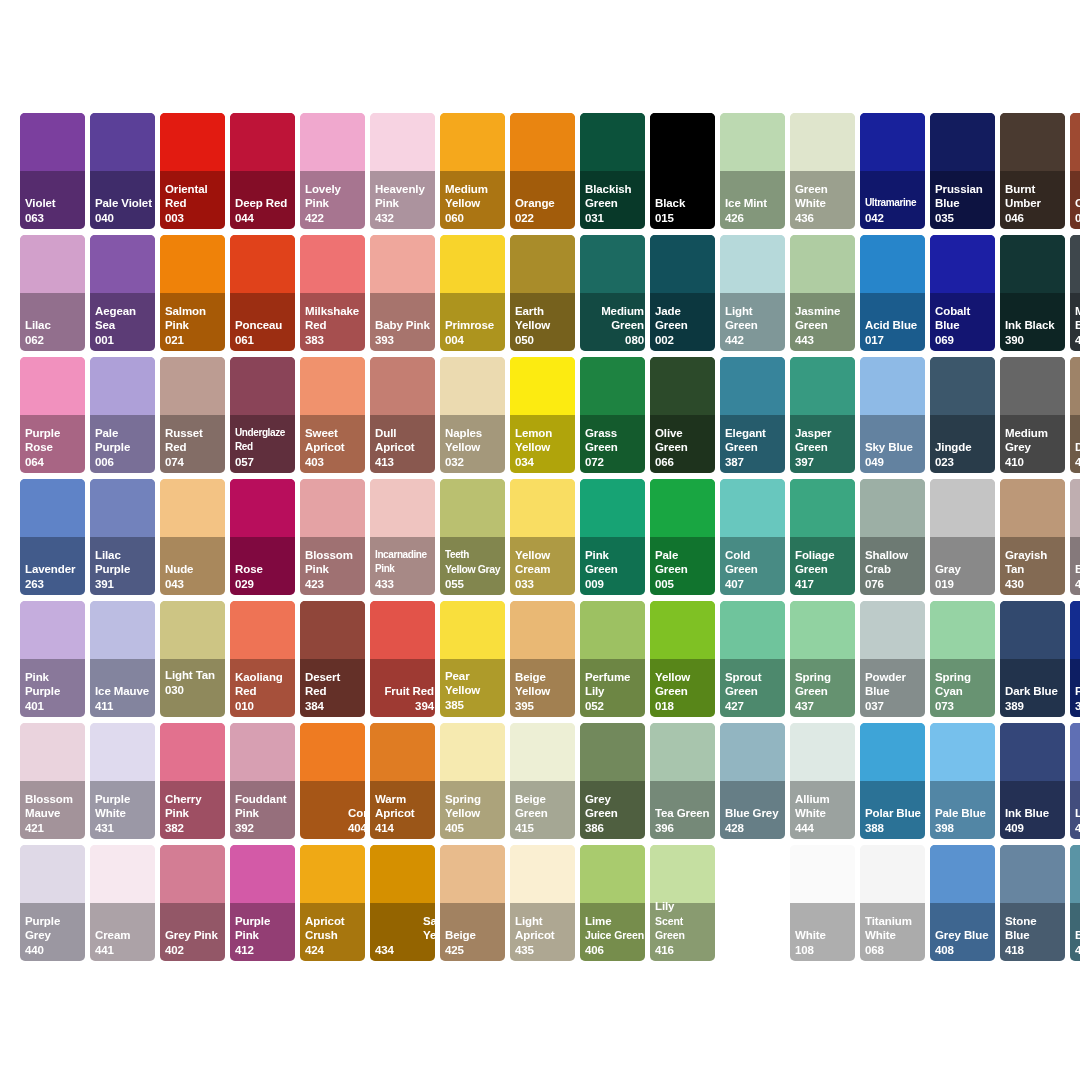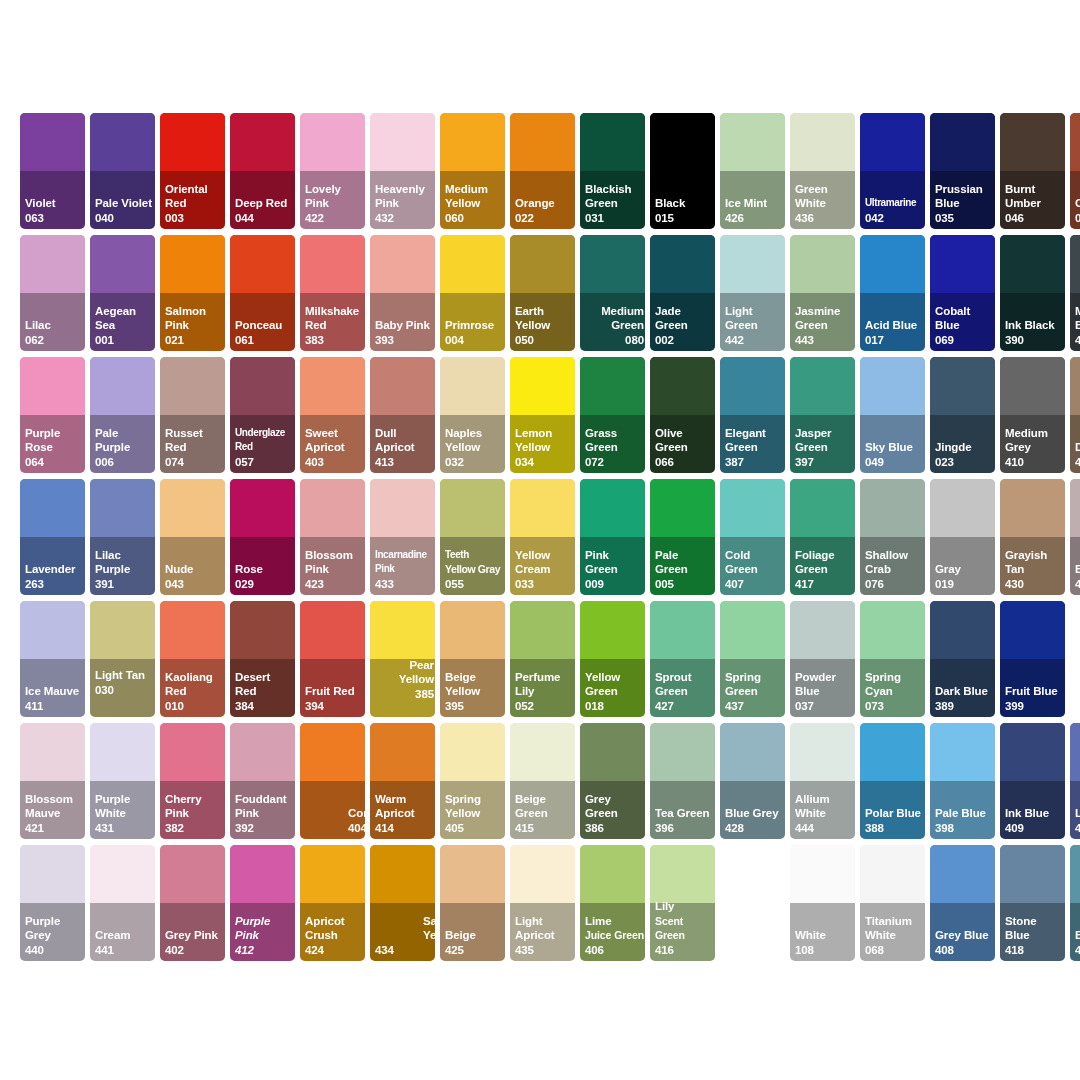--- a/index.html
+++ b/index.html
@@ -667,20 +667,29 @@
         <div class="swatch-top" style="background: rgb(191, 174, 176);"></div>
         <div class="swatch-bottom"></div>
         <div class="texture"></div>
         <div class="swatch-label" style="bottom: 4px;">
           <span class="swatch-name" style="white-space: normal;">Beige Tan</span>
           <span class="swatch-code">439</span>
         </div>
       </div>
     </div>
     <div class="swatch-row">
+      <div class="swatch" style="background: rgb(197, 173, 221);">
+        <div class="swatch-top" style="background: rgb(197, 173, 221);"></div>
+        <div class="swatch-bottom"></div>
+        <div class="texture"></div>
+        <div class="swatch-label" style="bottom: 4px;">
+          <span class="swatch-name" style="white-space: normal;">Pink Purple</span>
+          <span class="swatch-code">401</span>
+        </div>
+      </div>
       <div class="swatch" style="background: rgb(188, 189, 226);">
         <div class="swatch-top" style="background: rgb(188, 189, 226);"></div>
         <div class="swatch-bottom"></div>
         <div class="texture"></div>
         <div class="swatch-label" style="bottom: 4px;">
           <span class="swatch-name" style="white-space: normal;">Ice Mauve</span>
           <span class="swatch-code">411</span>
         </div>
       </div>
       <div class="swatch" style="background: rgb(205, 197, 132);">
@@ -703,34 +712,34 @@
       </div>
       <div class="swatch" style="background: rgb(144, 70, 58);">
         <div class="swatch-top" style="background: rgb(144, 70, 58);"></div>
         <div class="swatch-bottom"></div>
         <div class="texture"></div>
         <div class="swatch-label" style="bottom: 4px;">
           <span class="swatch-name" style="white-space: normal;">Desert Red</span>
           <span class="swatch-code">384</span>
         </div>
       </div>
-      <div class="swatch" style="background: rgb(226, 83, 73);">
+      <div class="swatch" style="background: rgb(226, 83, 73); text-align: right;">
         <div class="swatch-top" style="background: rgb(226, 83, 73);"></div>
         <div class="swatch-bottom"></div>
         <div class="texture"></div>
         <div class="swatch-label" style="bottom: 4px;">
           <span class="swatch-name" style="white-space: normal;">Fruit Red</span>
           <span class="swatch-code">394</span>
         </div>
       </div>
       <div class="swatch" style="background: rgb(249, 223, 61);">
         <div class="swatch-top" style="background: rgb(249, 223, 61);"></div>
         <div class="swatch-bottom"></div>
         <div class="texture"></div>
-        <div class="swatch-label" style="bottom: 16px; text-align: right;">
+        <div class="swatch-label" style="bottom: 5px;">
           <span class="swatch-name" style="white-space: normal;">Pear Yellow</span>
           <span class="swatch-code">385</span>
         </div>
       </div>
       <div class="swatch" style="background: rgb(233, 184, 116);">
         <div class="swatch-top" style="background: rgb(233, 184, 116);"></div>
         <div class="swatch-bottom"></div>
         <div class="texture"></div>
         <div class="swatch-label" style="bottom: 4px;">
           <span class="swatch-name" style="white-space: normal;">Beige Yellow</span>
@@ -981,21 +990,21 @@
         <div class="texture"></div>
         <div class="swatch-label" style="bottom: 4px;">
           <span class="swatch-name" style="white-space: normal;">Grey Pink</span>
           <span class="swatch-code">402</span>
         </div>
       </div>
       <div class="swatch" style="background: rgb(211, 90, 167);">
         <div class="swatch-top" style="background: rgb(211, 90, 167);"></div>
         <div class="swatch-bottom"></div>
         <div class="texture"></div>
-        <div class="swatch-label" style="bottom: 4px; font-style: italic;">
+        <div class="swatch-label" style="bottom: 4px;">
           <span class="swatch-name" style="white-space: normal;">Purple Pink</span>
           <span class="swatch-code">412</span>
         </div>
       </div>
       <div class="swatch" style="background: rgb(239, 169, 21);">
         <div class="swatch-top" style="background: rgb(239, 169, 21);"></div>
         <div class="swatch-bottom"></div>
         <div class="texture"></div>
         <div class="swatch-label" style="bottom: 4px;">
           <span class="swatch-name" style="white-space: normal;">Apricot Crush</span>

